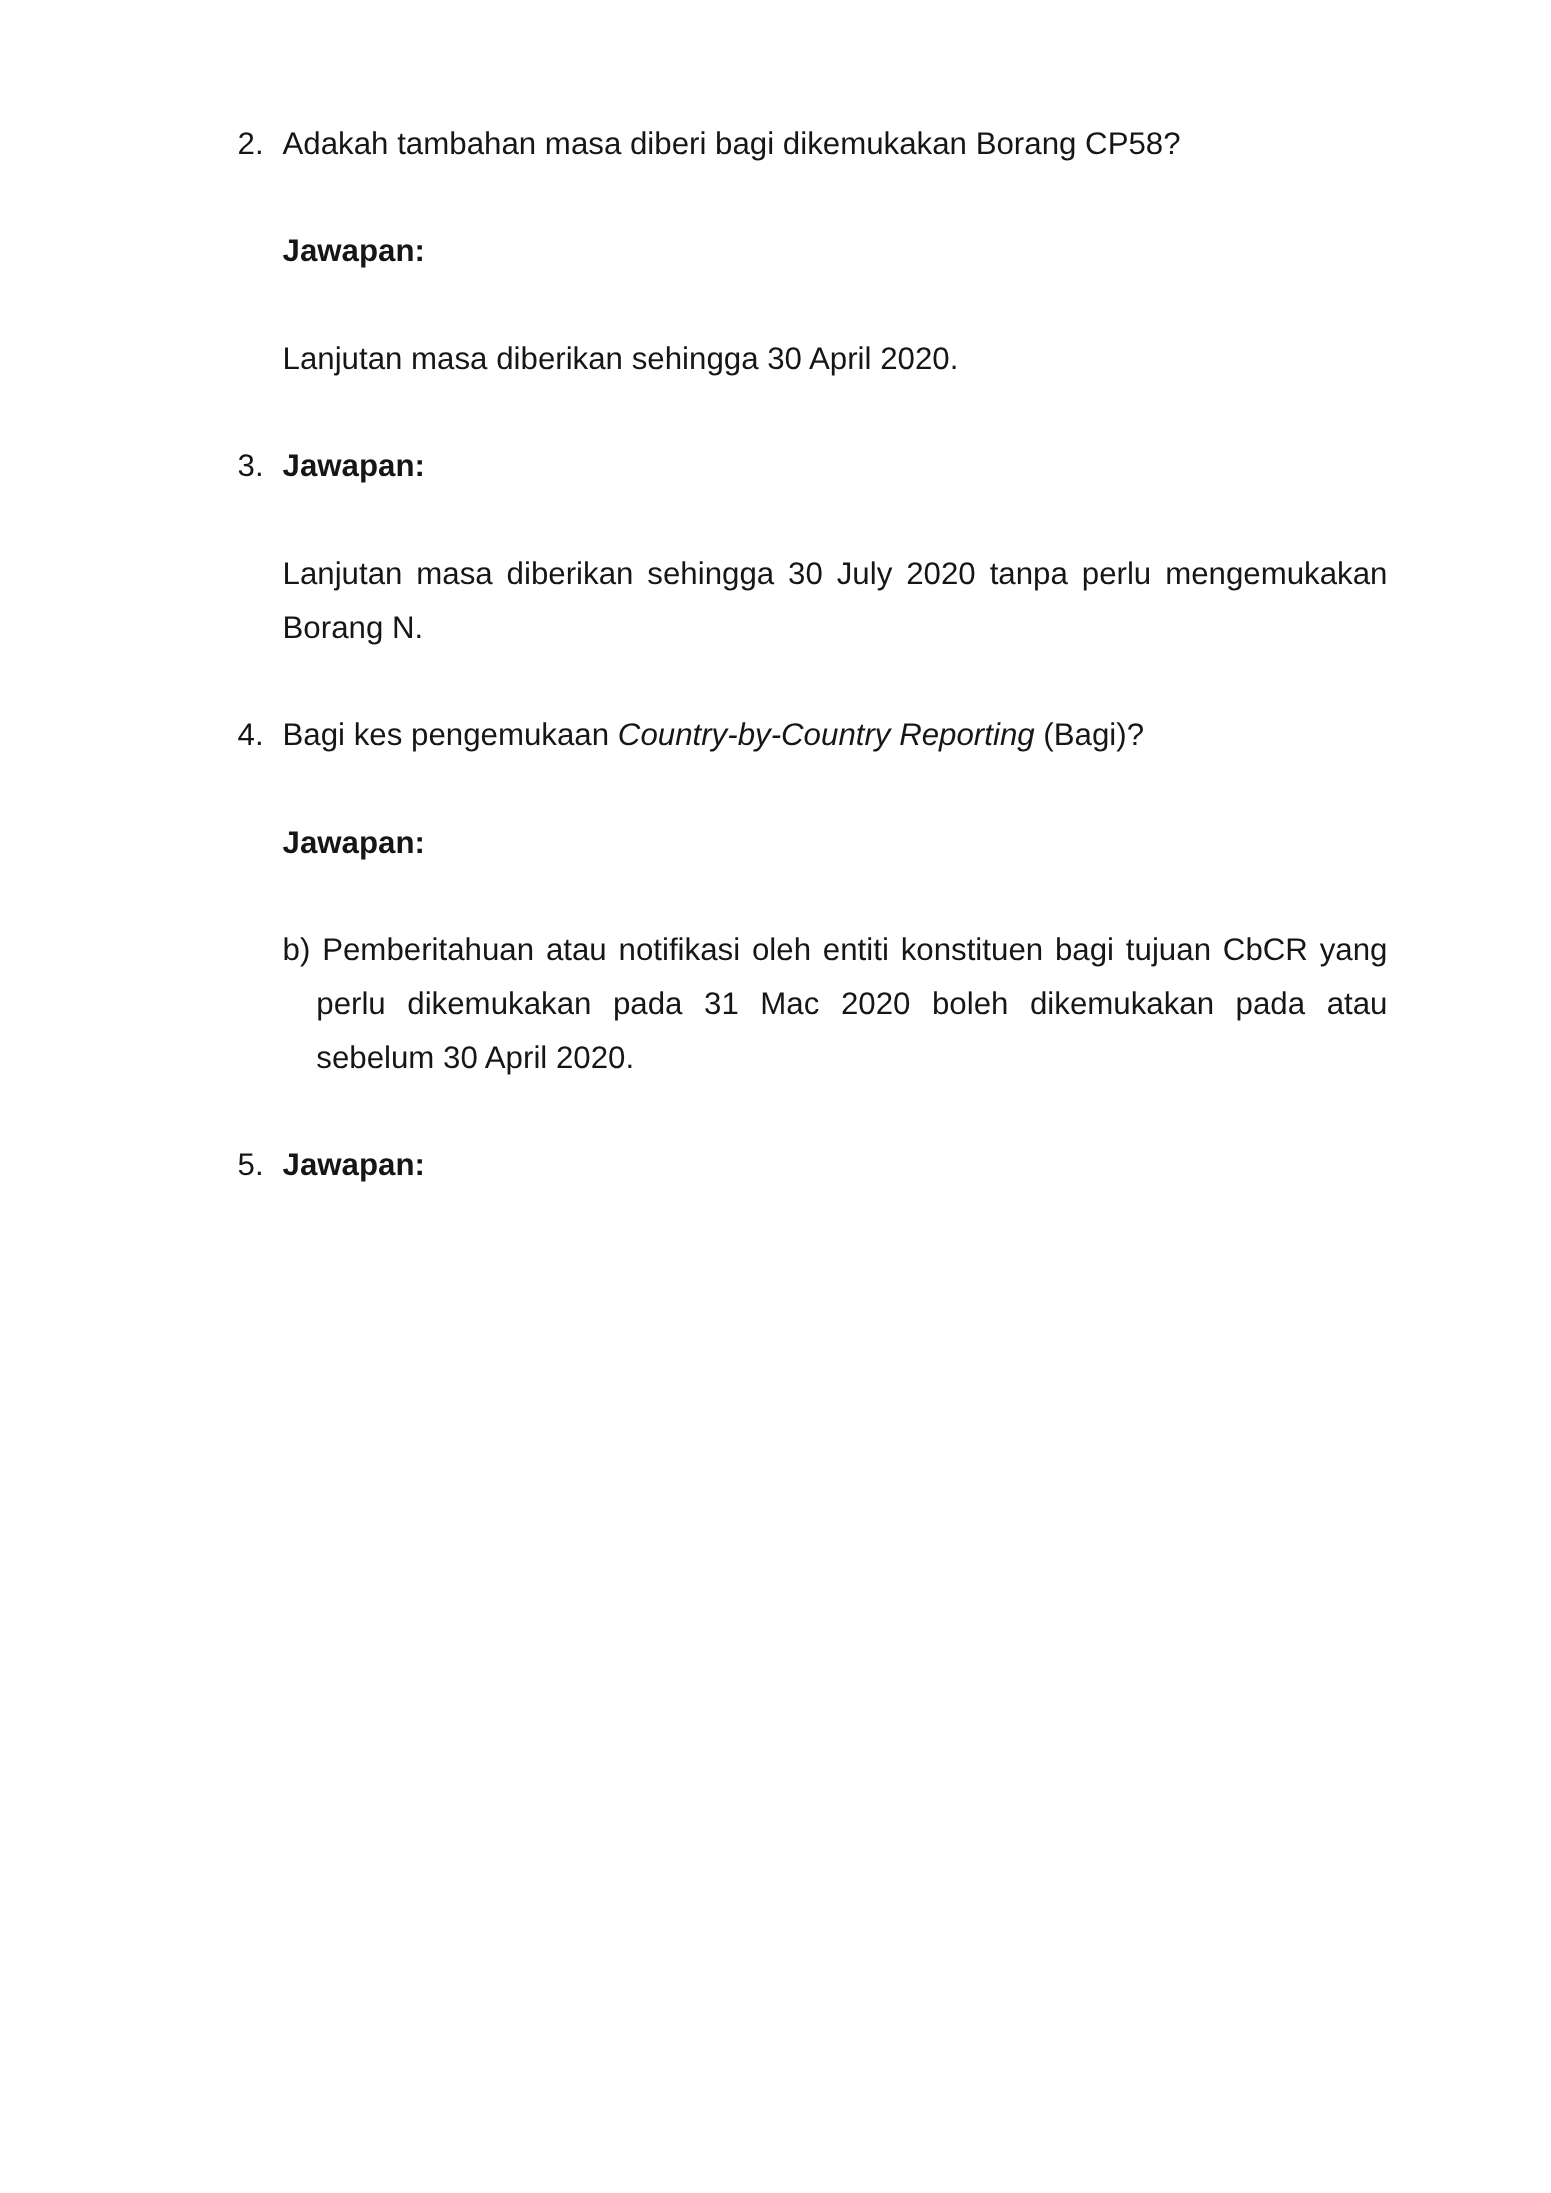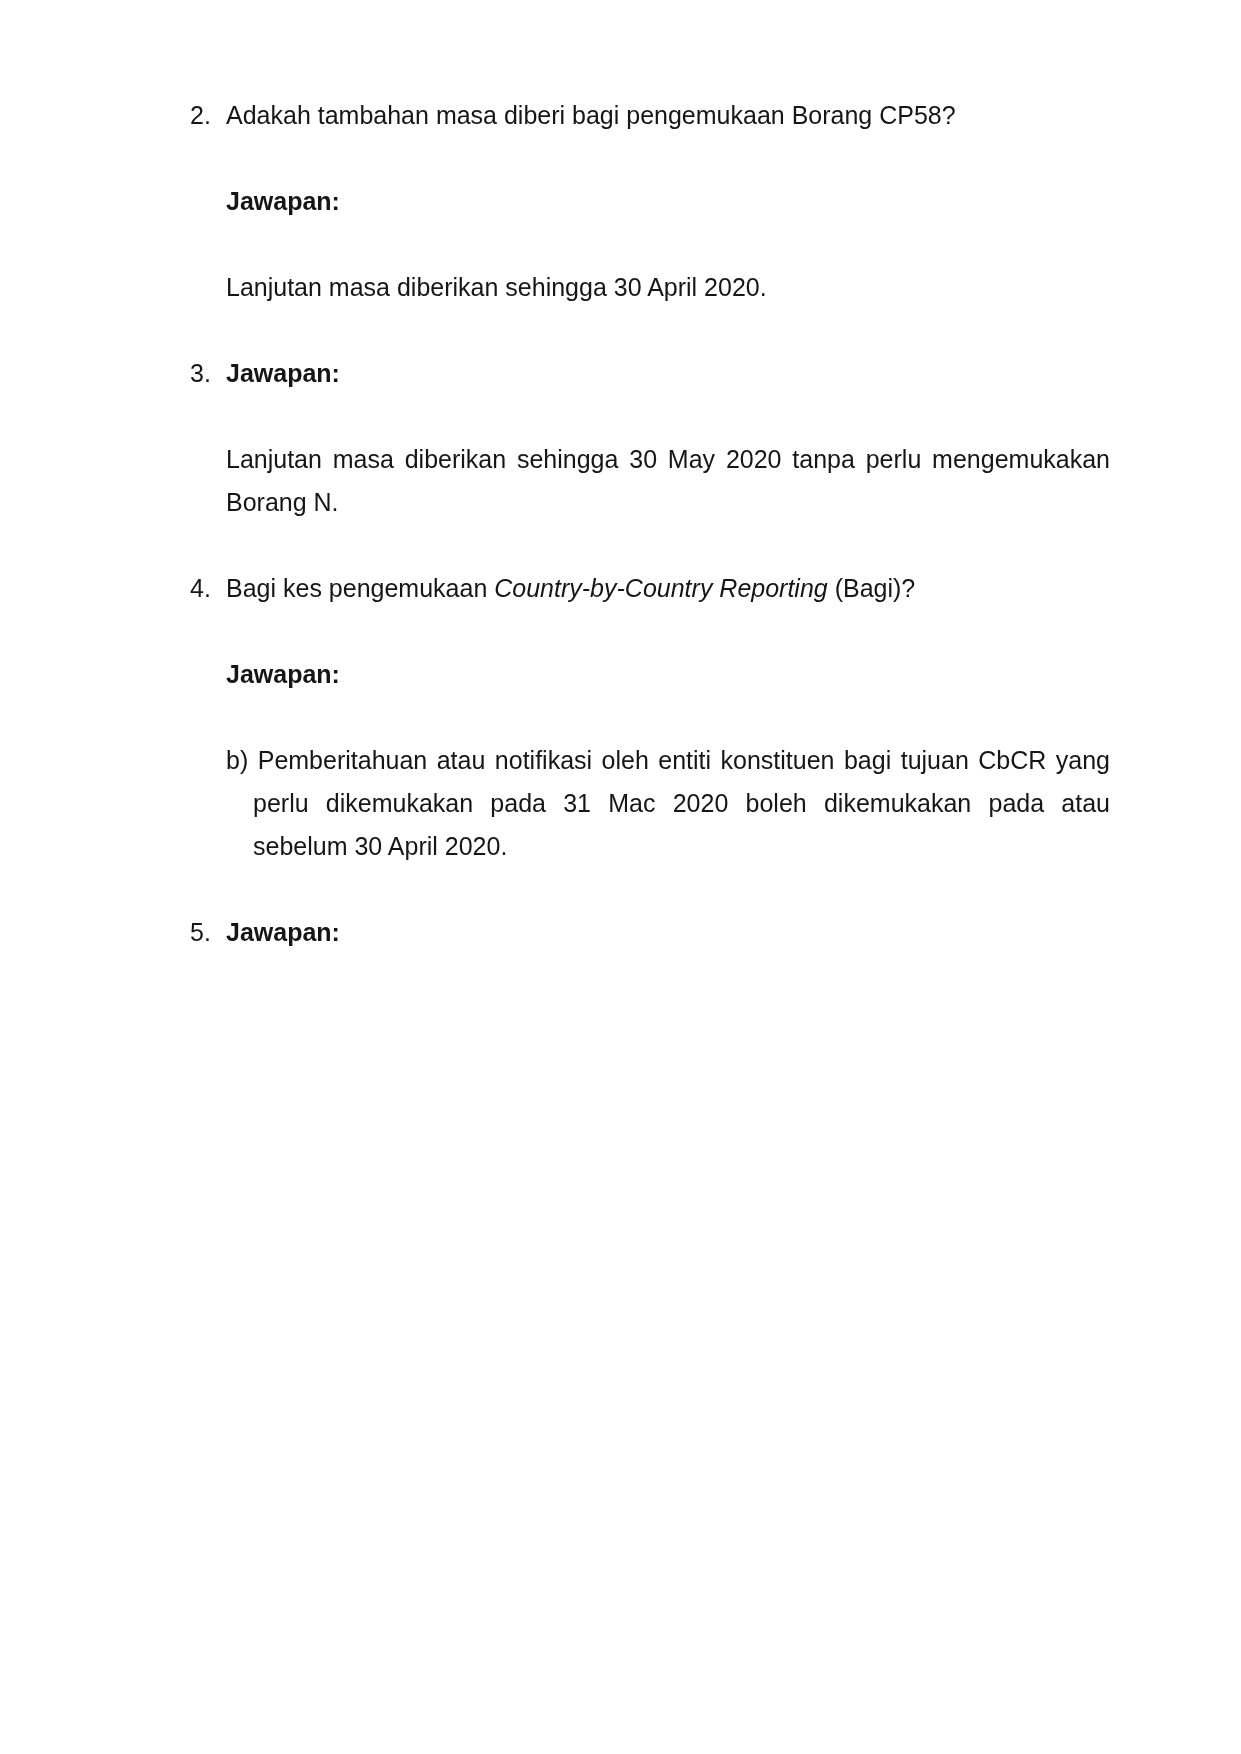--- a/index.html
+++ b/index.html
@@ -37,27 +37,27 @@
     text-indent: -27px;
   }
   .italic { font-style: italic; }
 </style>
 </head>
 <body>
 
 <div class="page">
   <div class="content">
 
-    <p><span class="num">2.</span><span>Adakah tambahan masa diberi bagi pengemukaan Borang CP58?</span></p>
+    <p><span class="num">2.</span><span>Adakah tambahan masa diberi bagi dikemukakan Borang CP58?</span></p>
     <p class="jawapan">Jawapan:</p>
     <p>Lanjutan masa diberikan sehingga 30 April 2020.</p>
 
     <p><span class="num">3.</span></p>
     <p class="jawapan">Jawapan:</p>
-    <p>Lanjutan masa diberikan sehingga 30 May 2020 tanpa perlu mengemukakan Borang N.</p>
+    <p>Lanjutan masa diberikan sehingga 30 July 2020 tanpa perlu mengemukakan Borang N.</p>
 
     <p><span class="num">4.</span><span>Bagi kes pengemukaan </span><span class="italic">Country-by-Country Reporting</span><span> (Bagi)?</span></p>
     <p class="jawapan">Jawapan:</p>
     <p class="sub"><span>b)</span> <span>Pemberitahuan atau notifikasi oleh entiti konstituen bagi tujuan CbCR yang perlu dikemukakan pada 31 Mac 2020 boleh dikemukakan pada atau sebelum 30 April 2020.</span></p>
 
     <p><span class="num">5.</span></p>
     <p class="jawapan">Jawapan:</p>
 
   </div>
 </div>

